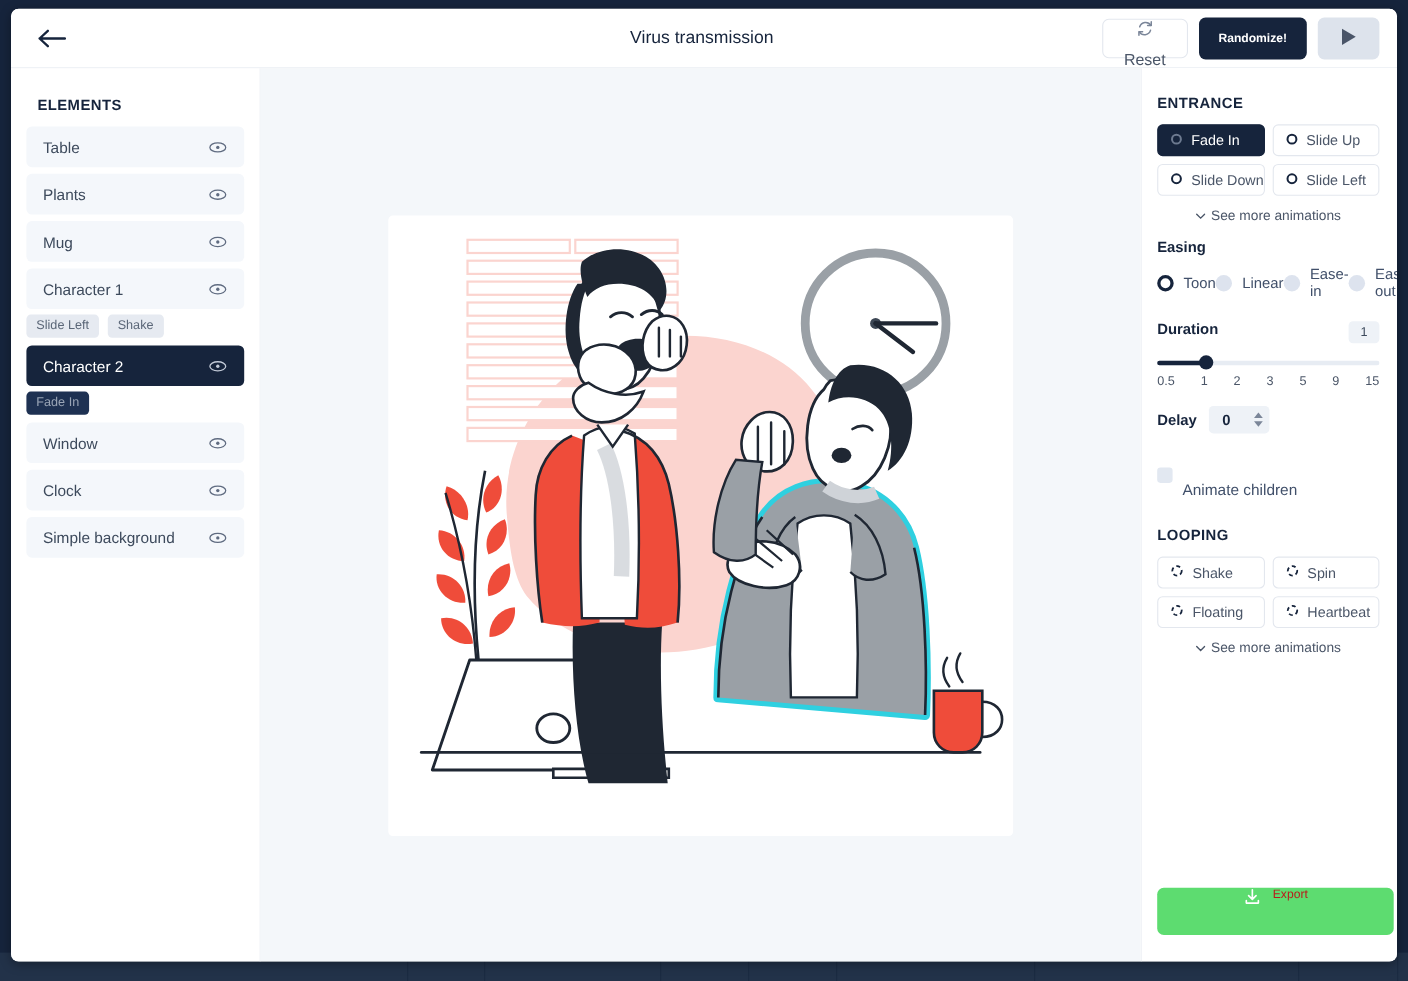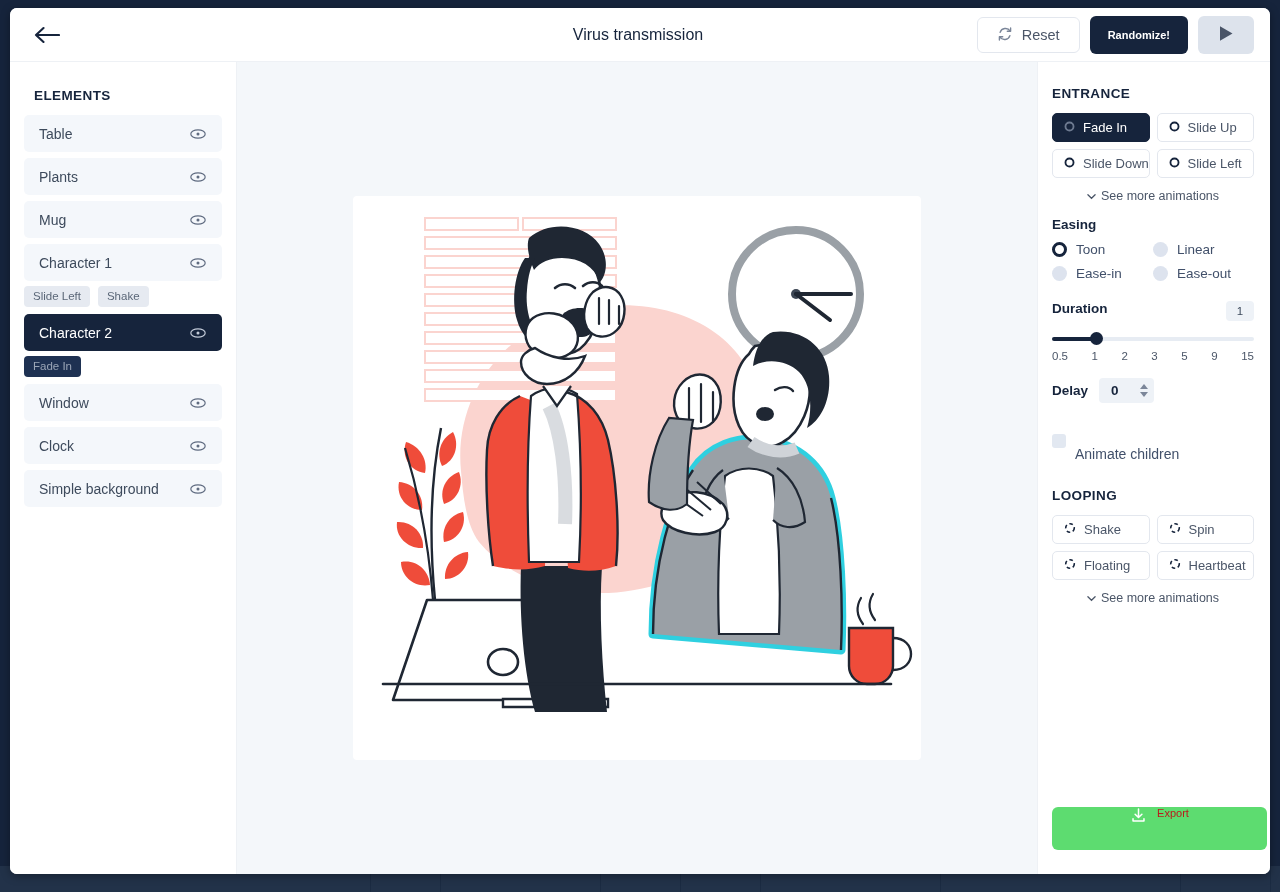--- a/index.html
+++ b/index.html
@@ -54,20 +54,21 @@
   #header-actions {
     position: absolute; right: 16px; top: 0; height: 54px;
     display: flex; align-items: center; gap: 10px;
   }
   .btn-reset {
     display: flex; align-items: center; gap: 9px;
     height: 36px; padding: 0 19px;
     border: 1px solid #e3e7ee; border-radius: 6px;
     background: #fff; color: #4b5668; font-size: 14.5px;
     cursor: pointer;
+    flex-direction: column;
   }
   .btn-randomize {
     display: flex; align-items: center; justify-content: center;
     height: 38px; padding: 0 18px;
     border-radius: 6px; background: #16243c; color: #fff;
     font-size: 11px; font-weight: bold; cursor: pointer;
     border: none;
   }
   .btn-play {
     display: flex; align-items: center; justify-content: center;
@@ -137,21 +138,21 @@
     background: #fff; font-size: 13px; color: #4b5668;
     cursor: pointer; white-space: nowrap; overflow: hidden;
   }
   .anim-btn.active { background: #16243c; border-color:#16243c; color: #fff; }
   .see-more {
     display: flex; align-items: center; justify-content: center; gap: 5px;
     font-size: 12.5px; color: #4b5668; margin: 11px 0 0 0; cursor: pointer;
   }
   .sub-label { font-size: 13.5px; font-weight: bold; color: #16243c; }
   .radio-grid {
-    display: grid; grid-template-columns: 1fr 1fr; gap: 9px 0;
+    display: grid; grid-template-columns: 1fr 1fr 1fr 1fr; gap: 9px 0;
     margin-top: 10px;
   }
   .radio-item { display: flex; align-items: center; gap: 9px; cursor: pointer; }
   .radio-item .rlabel { font-size: 13.5px; color: #41506a; }
   .dot-off { width: 15px; height: 15px; border-radius: 50%; background: #dde3ee; flex:none; }
   .dot-on {
     width: 15px; height: 15px; border-radius: 50%;
     border: 3.2px solid #16243c; background: #fff; flex:none;
   }
   

